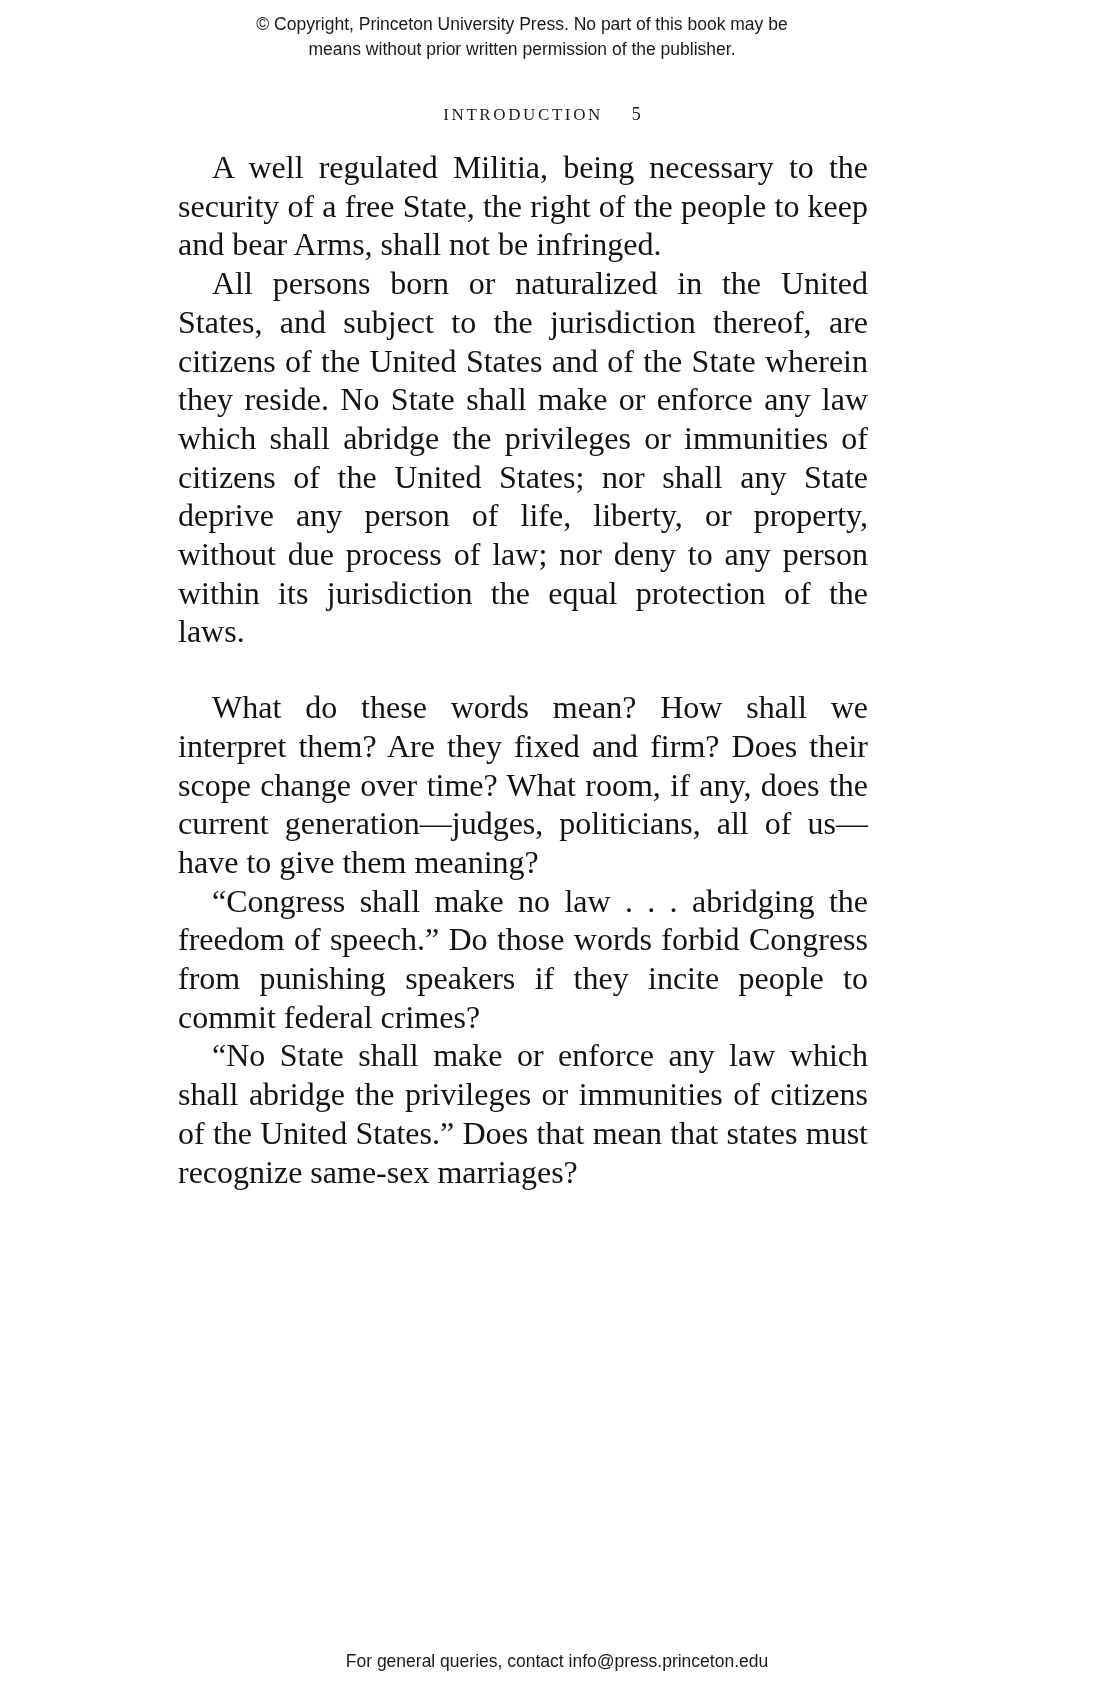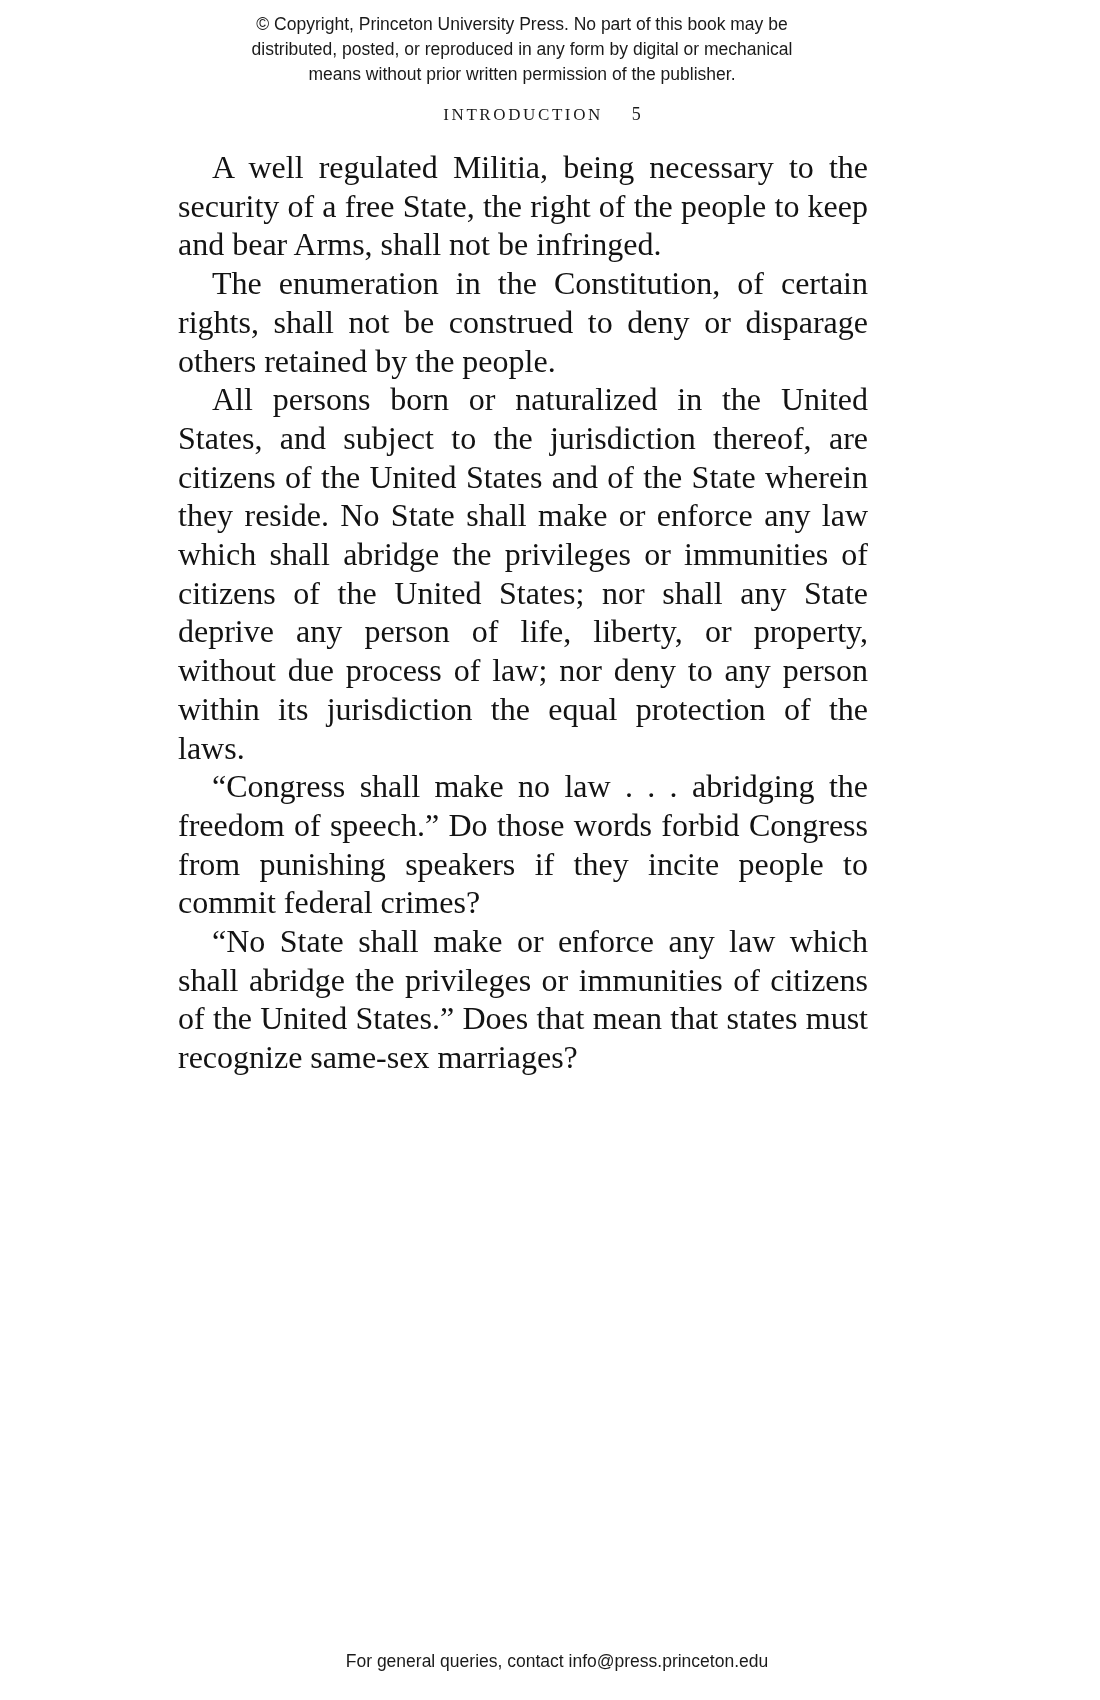--- a/index.html
+++ b/index.html
@@ -84,30 +84,29 @@
     font-family: "Liberation Sans", sans-serif;
     font-size: 17.5px;
     color: #1a1a1a;
   }
 </style>
 </head>
 <body>
 
 <div class="copyright-notice">
   <span class="line">© Copyright, Princeton University Press. No part of this book may be</span>
-  <span class="line">distributed, posted, or reproduced in any form by digital or mechanical</span>
   <span class="line">means without prior written permission of the publisher.</span>
 </div>
 
 <div class="running-head">
   <span class="rh-label">INTRODUCTION</span>
   <span class="rh-page">5</span>
 </div>
 
 <div class="page-body">
   <p class="para">A well regulated Militia, being necessary to the security of a free State, the right of the people to keep and bear Arms, shall not be infringed.</p>
-  <p class="para">The enumeration in the Constitution, of certain rights, shall not be construed to deny or disparage others retained by the people.</p>
   <p class="para">All persons born or naturalized in the United States, and subject to the jurisdiction thereof, are citizens of the United States and of the State wherein they reside. No State shall make or enforce any law which shall abridge the privileges or immunities of citizens of the United States; nor shall any State deprive any person of life, liberty, or property, without due process of law; nor deny to any person within its juris­diction the equal protection of the laws.</p>
+  <p class="para gap-before">What do these words mean? How shall we interpret them? Are they fixed and firm? Does their scope change over time? What room, if any, does the current generation—judges, politicians, all of us—have to give them meaning?</p>
   <p class="para quote-block">“Congress shall make no law . . . abridging the freedom of speech.” Do those words forbid Congress from punishing speakers if they incite people to commit federal crimes?</p>
   <p class="para quote-block">“No State shall make or enforce any law which shall abridge the privileges or immunities of citizens of the United States.” Does that mean that states must recognize same-sex marriages?</p>
 </div>
 
 <div class="footer-note">For general queries, contact info@press.princeton.edu</div>
 
 </body></html>

